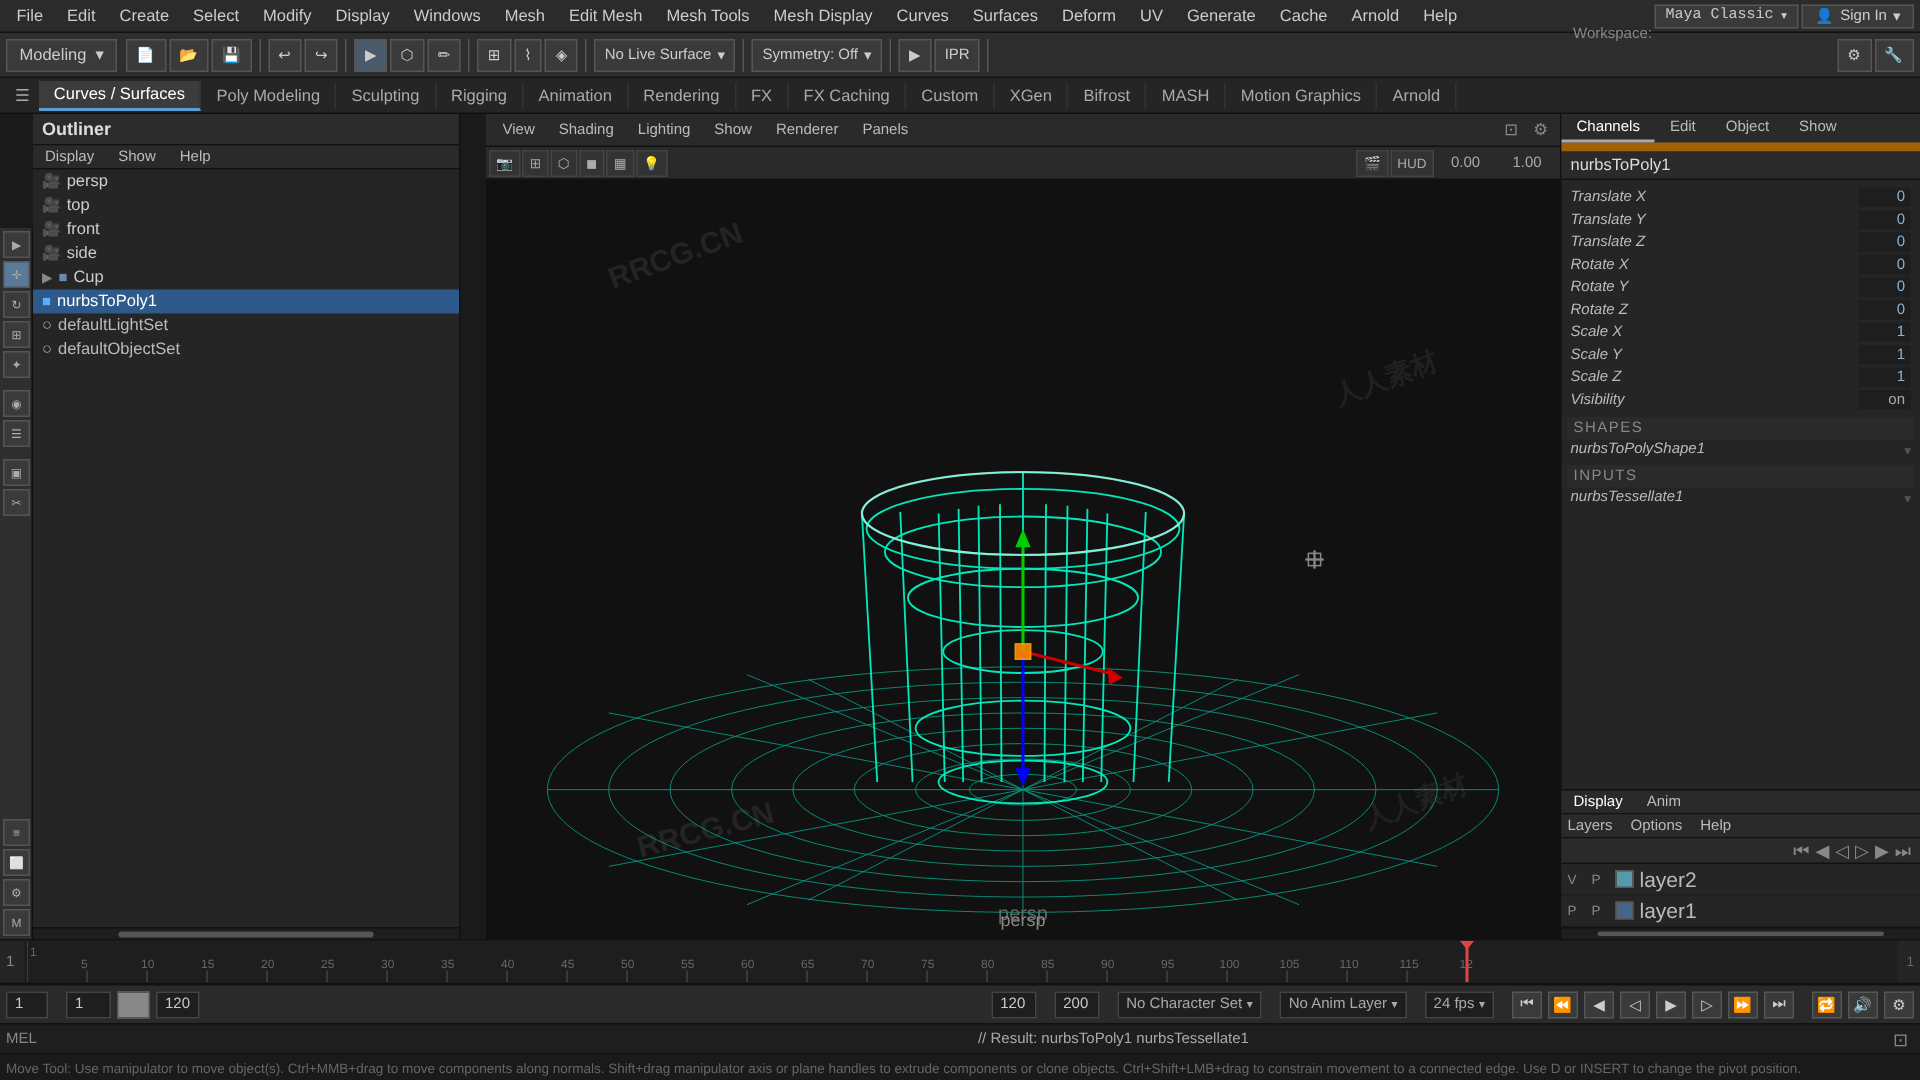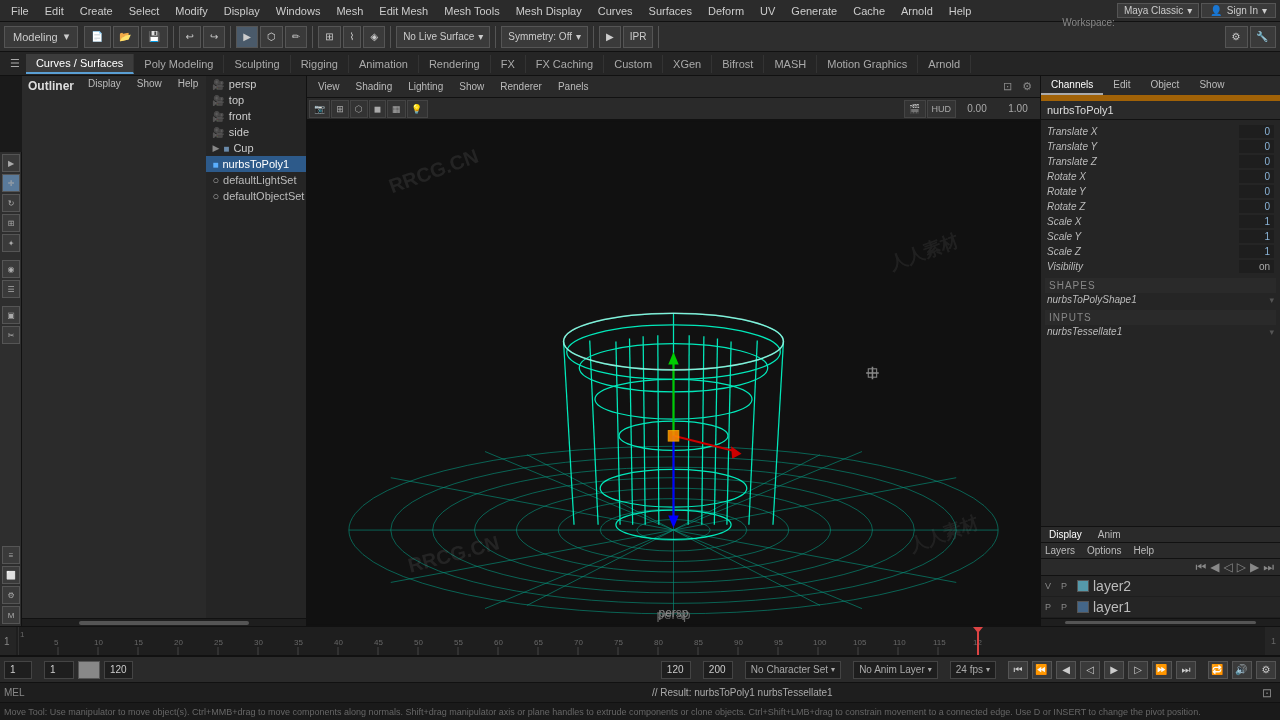--- a/index.html
+++ b/index.html
@@ -88,21 +88,21 @@
       color: #aaa;
     }
     .left-tool-btn.active { background: #5a7a9a; }
 
     
     #outliner-panel {
       width: 285px;
       background: #252525;
       border-right: 1px solid #111;
       display: flex;
-      flex-direction: row;
+      flex-direction: column;
       flex-shrink: 0;
     }
     #outliner-header {
       background: #2b2b2b;
       padding: 3px 6px;
       font-size: 12px;
       font-weight: bold;
       color: #ddd;
       border-bottom: 1px solid #111;
     }
@@ -138,20 +138,21 @@
     .outliner-item.selected { background: #2d5a8a; color: #fff; }
     .outliner-camera { color: #4a9aff; font-size: 10px; }
     .outliner-mesh { color: #4aff88; font-size: 10px; }
 
     
     #viewport {
       flex: 1;
       background: #0c4a6e;
       position: relative;
       overflow: hidden;
+      margin-left: 17px;
     }
     #viewport-header {
       background: #2a2a2a;
       height: 22px;
       display: flex;
       align-items: center;
       padding: 0 4px;
       gap: 2px;
       border-bottom: 1px solid #111;
       position: relative;
@@ -382,21 +383,21 @@
   <span class="menu-item">Surfaces</span>
   <span class="menu-item">Deform</span>
   <span class="menu-item">UV</span>
   <span class="menu-item">Generate</span>
   <span class="menu-item">Cache</span>
   <span class="menu-item">Arnold</span>
   <span class="menu-item">Help</span>
   <div style="flex:1;"></div>
 
   <span style="color:#888;font-size:10px;margin-top:24px;">Workspace:</span>
-  <div style="display:flex;align-items:center;background:#3a3a3a;border:1px solid #555;padding:1px 6px;font-size:10px;color:#ccc;cursor:pointer;">
+  <div style="display:flex;align-items:center;background:#3a3a3a;border:1px solid #555;padding:1px 6px;font-size:10px;color:#ccc;cursor:pointer;font-family:Liberation Mono, monospace;">
     <span>Maya Classic</span>
     <span style="margin-left:4px;">▾</span>
   </div>
   <div style="display:flex;align-items:center;background:#3a3a3a;border:1px solid #555;padding:1px 8px;font-size:10px;color:#ccc;cursor:pointer;gap:4px;">
     <span>👤</span>
     <span>Sign In</span>
     <span>▾</span>
   </div>
 </div>
 

